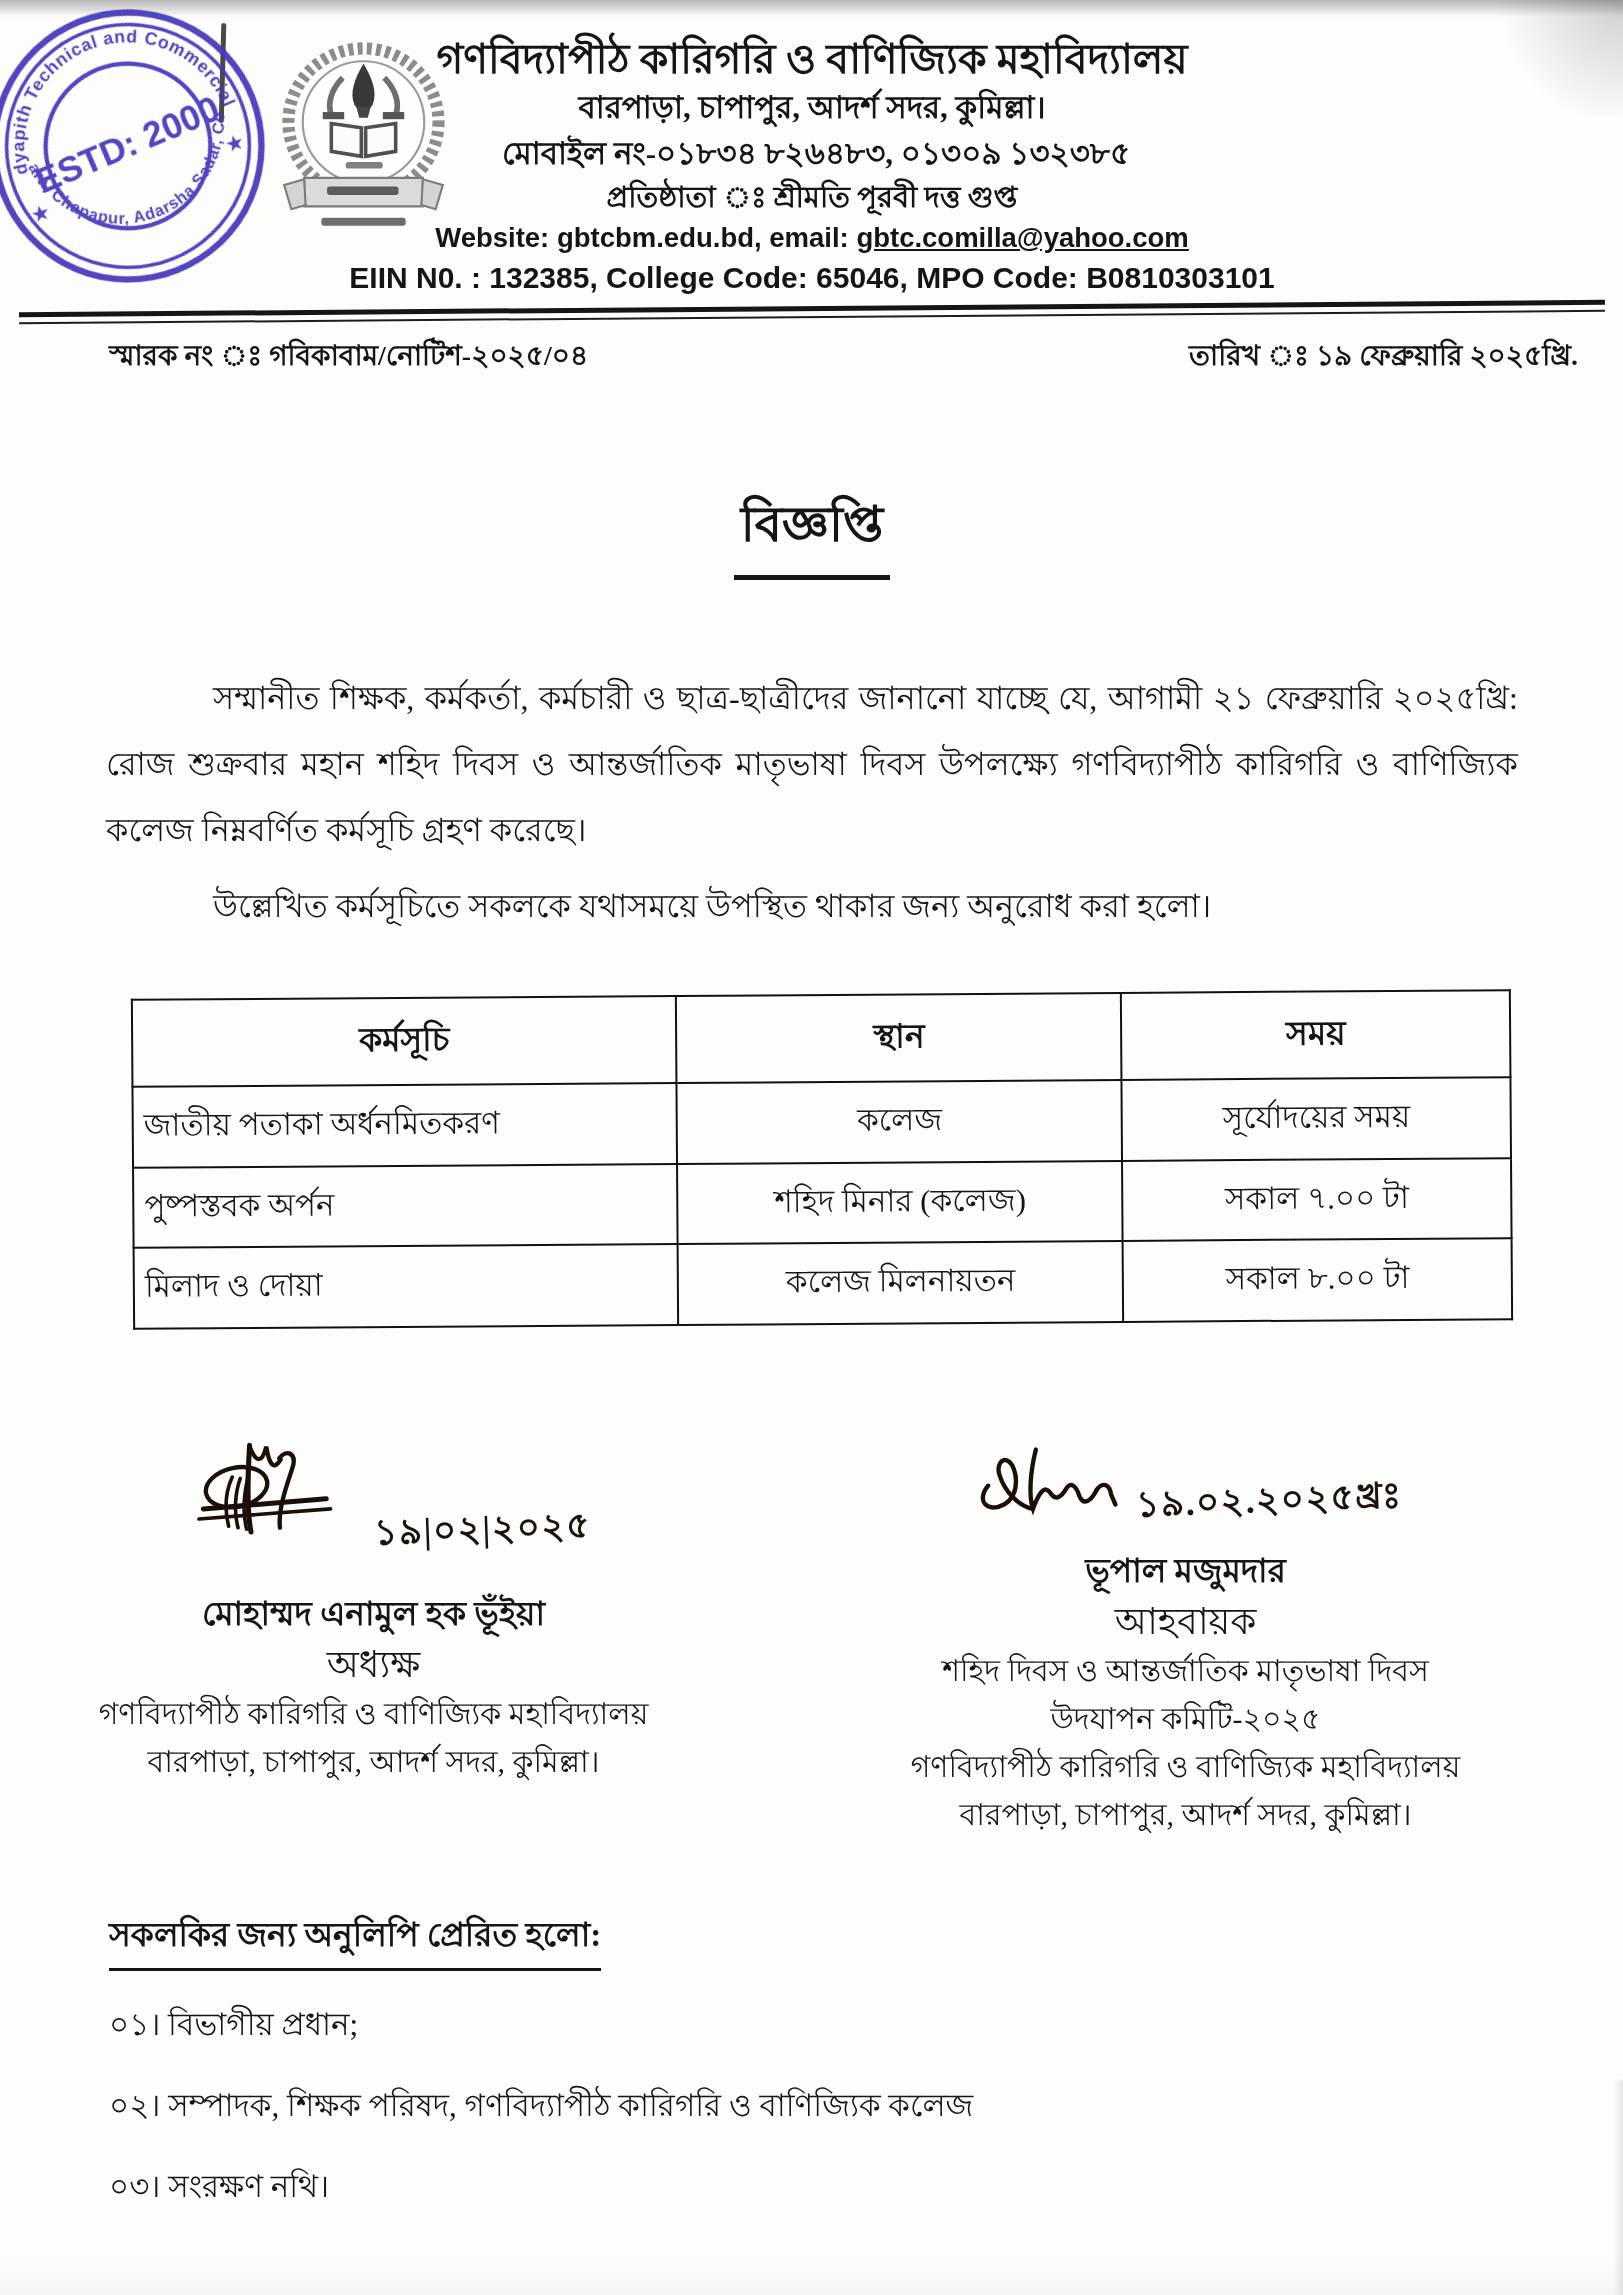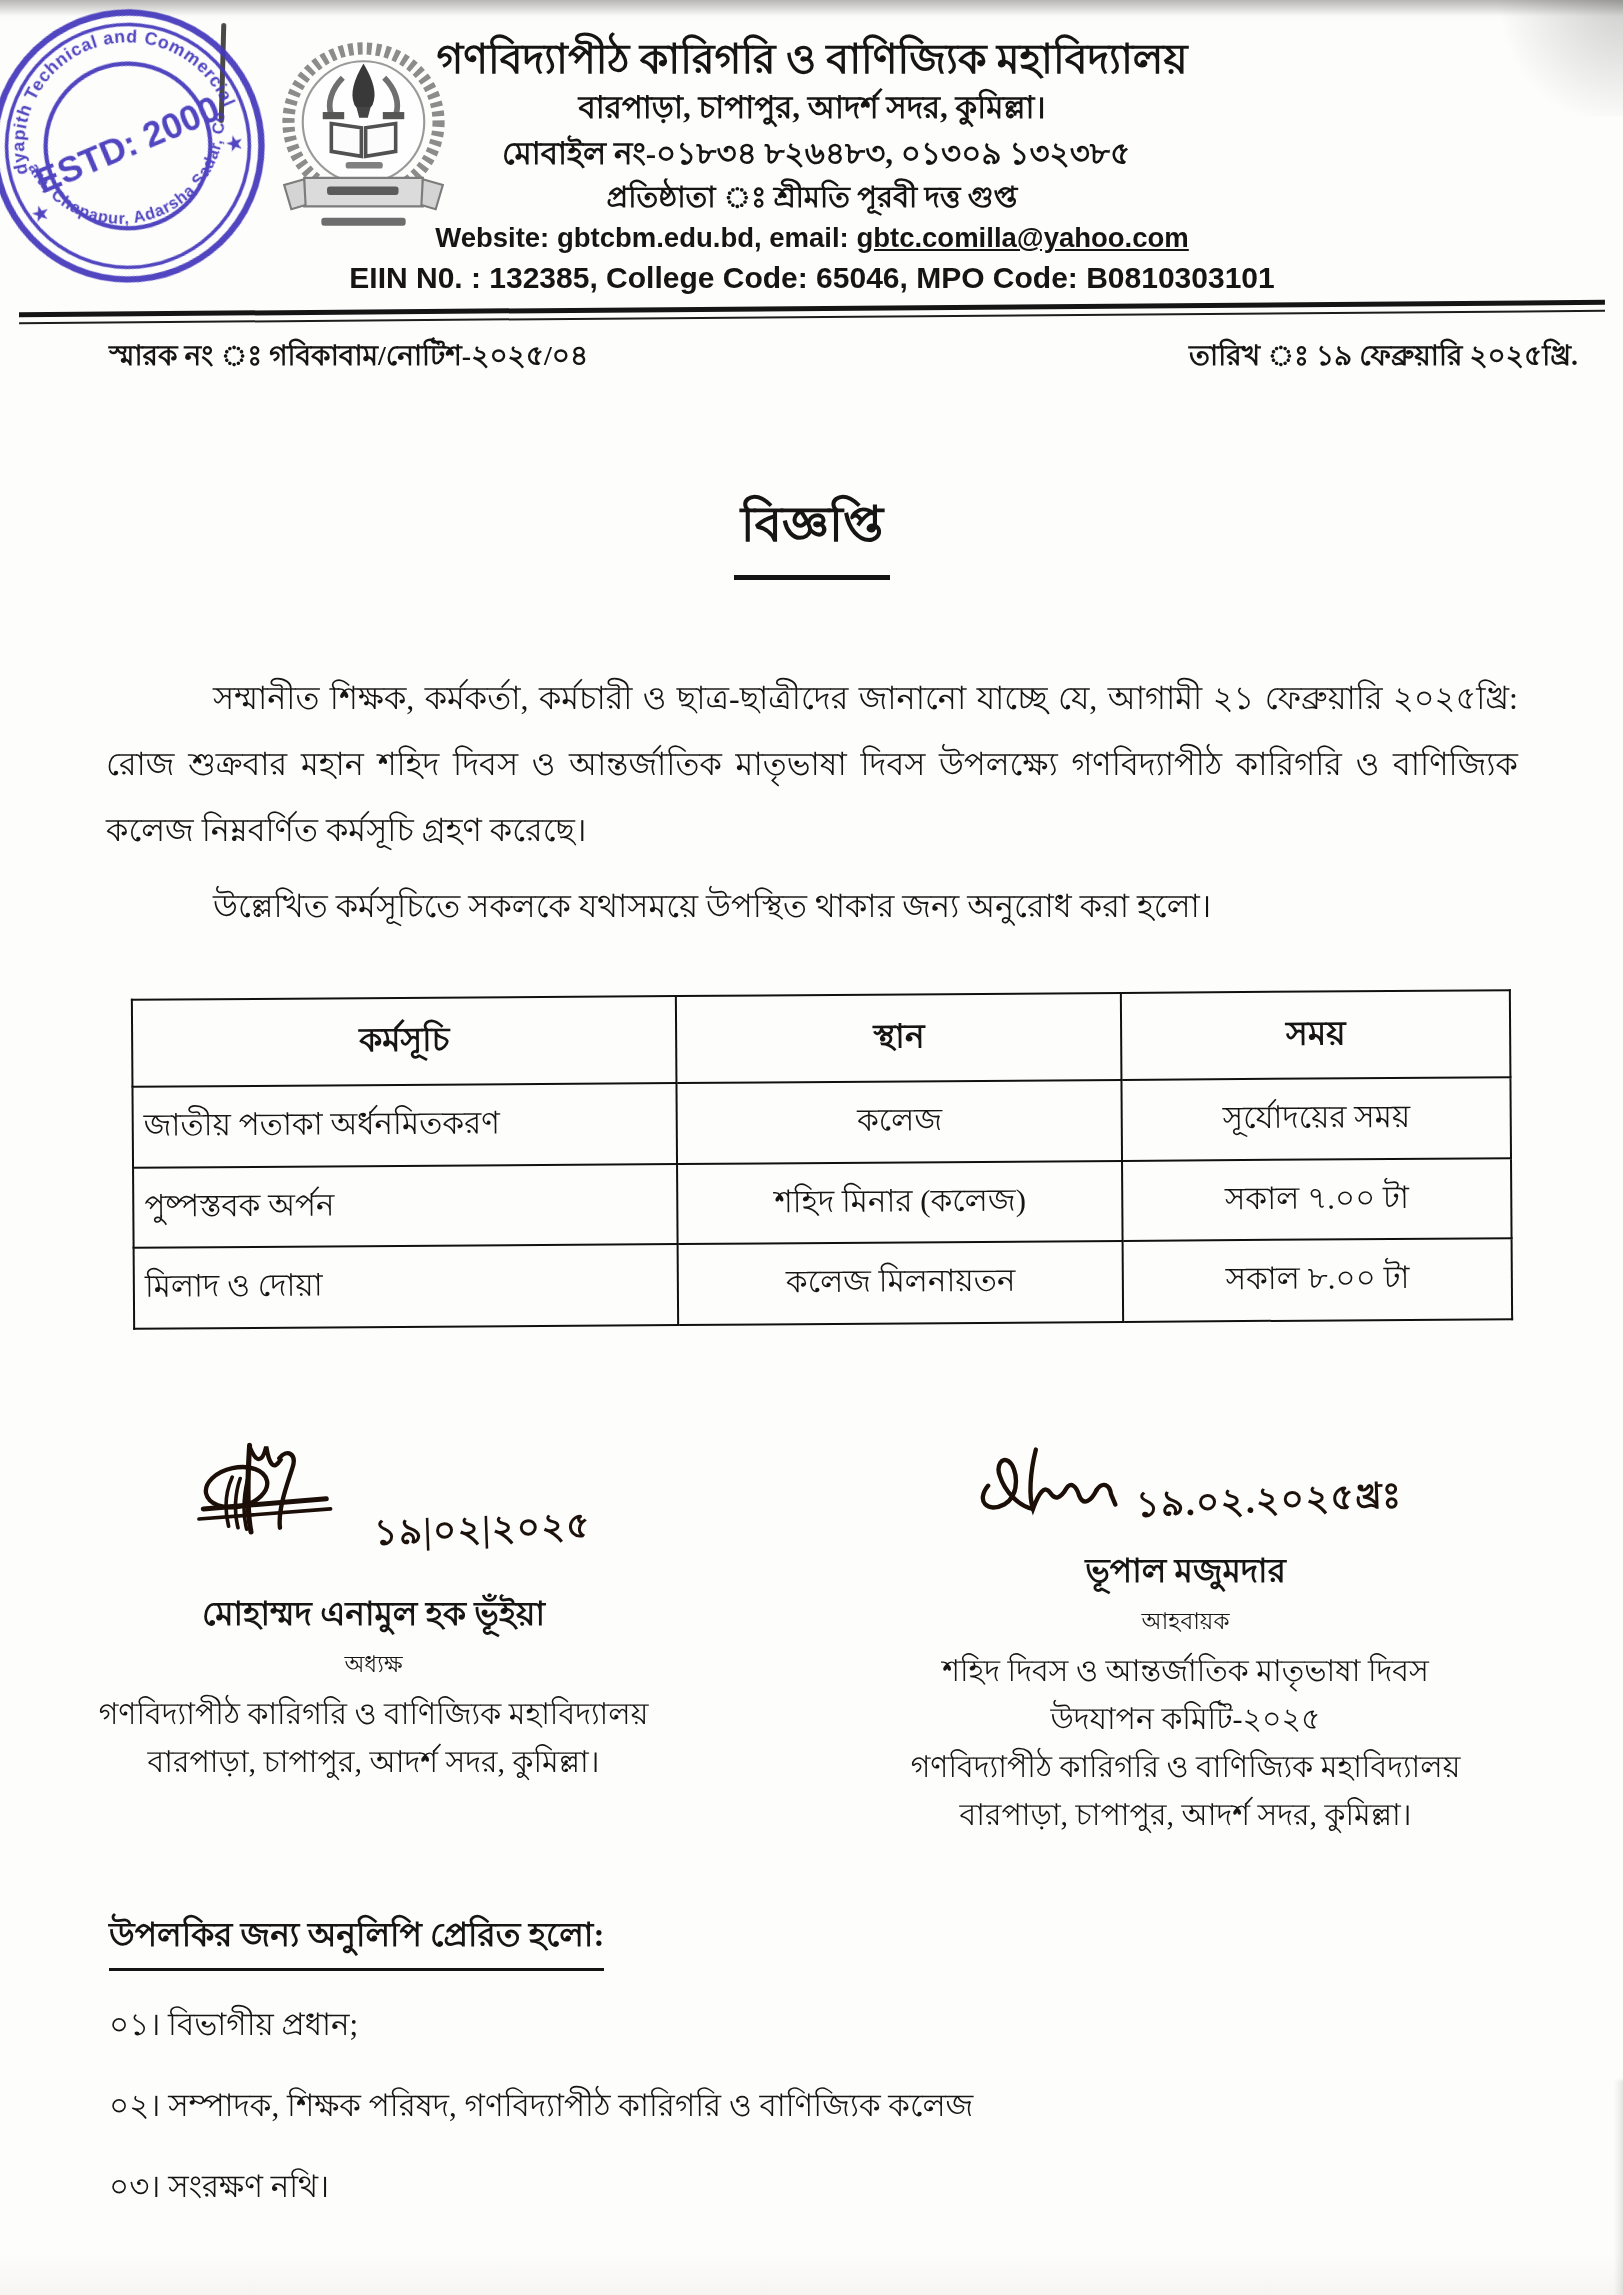--- a/index.html
+++ b/index.html
@@ -60,21 +60,21 @@
   td.c3{text-align:center;width:28.2%;}
   
   .sigs{display:flex;margin-top:114px;}
   .sig-left{width:46%;text-align:center;}
   .sig-right{width:54%;text-align:center;}
   .sig-art{position:relative;height:152px;}
   .sig-svg{display:inline-block;vertical-align:bottom;}
   .handwrite{font-size:36px;font-weight:700;letter-spacing:1.4px;
     display:inline-block;transform:rotate(-2deg);color:#1c120b;}
   .sig-name{font-size:33px;line-height:49px;font-weight:600;}
-  .sig-title{font-size:23px;line-height:51px;}
+  .sig-title{font-size:37px;line-height:51px;}
   .sig-line{font-size:30px;line-height:48px;}
   
   .cc{margin:70px 0 0 109px;}
   .cc-head{display:inline-block;font-size:33px;font-weight:700;
     border-bottom:3.6px solid #141414;padding-bottom:2.9px;}
   .cc-item{font-size:31px;margin-top:29px;}
 </style>
 </head>
 <body>
 
@@ -209,20 +209,20 @@
       <div class="sig-title">আহবায়ক</div>
       <div class="sig-line">শহিদ দিবস ও আন্তর্জাতিক মাতৃভাষা দিবস</div>
       <div class="sig-line">উদযাপন কমিটি-২০২৫</div>
       <div class="sig-line">গণবিদ্যাপীঠ কারিগরি ও বাণিজ্যিক মহাবিদ্যালয়</div>
       <div class="sig-line">বারপাড়া, চাপাপুর, আদর্শ সদর, কুমিল্লা।</div>
     </div>
 
   </div>
 
   <div class="cc">
-    <span class="cc-head">উপলকির জন্য অনুলিপি প্রেরিত হলো:</span>
+    <span class="cc-head">সকলকির জন্য অনুলিপি প্রেরিত হলো:</span>
     <div class="cc-item">০১। বিভাগীয় প্রধান;</div>
     <div class="cc-item">০২। সম্পাদক, শিক্ষক পরিষদ, গণবিদ্যাপীঠ কারিগরি ও বাণিজ্যিক কলেজ</div>
     <div class="cc-item">০৩। সংরক্ষণ নথি।</div>
   </div>
 
 </div>
 
 
 </body></html>

